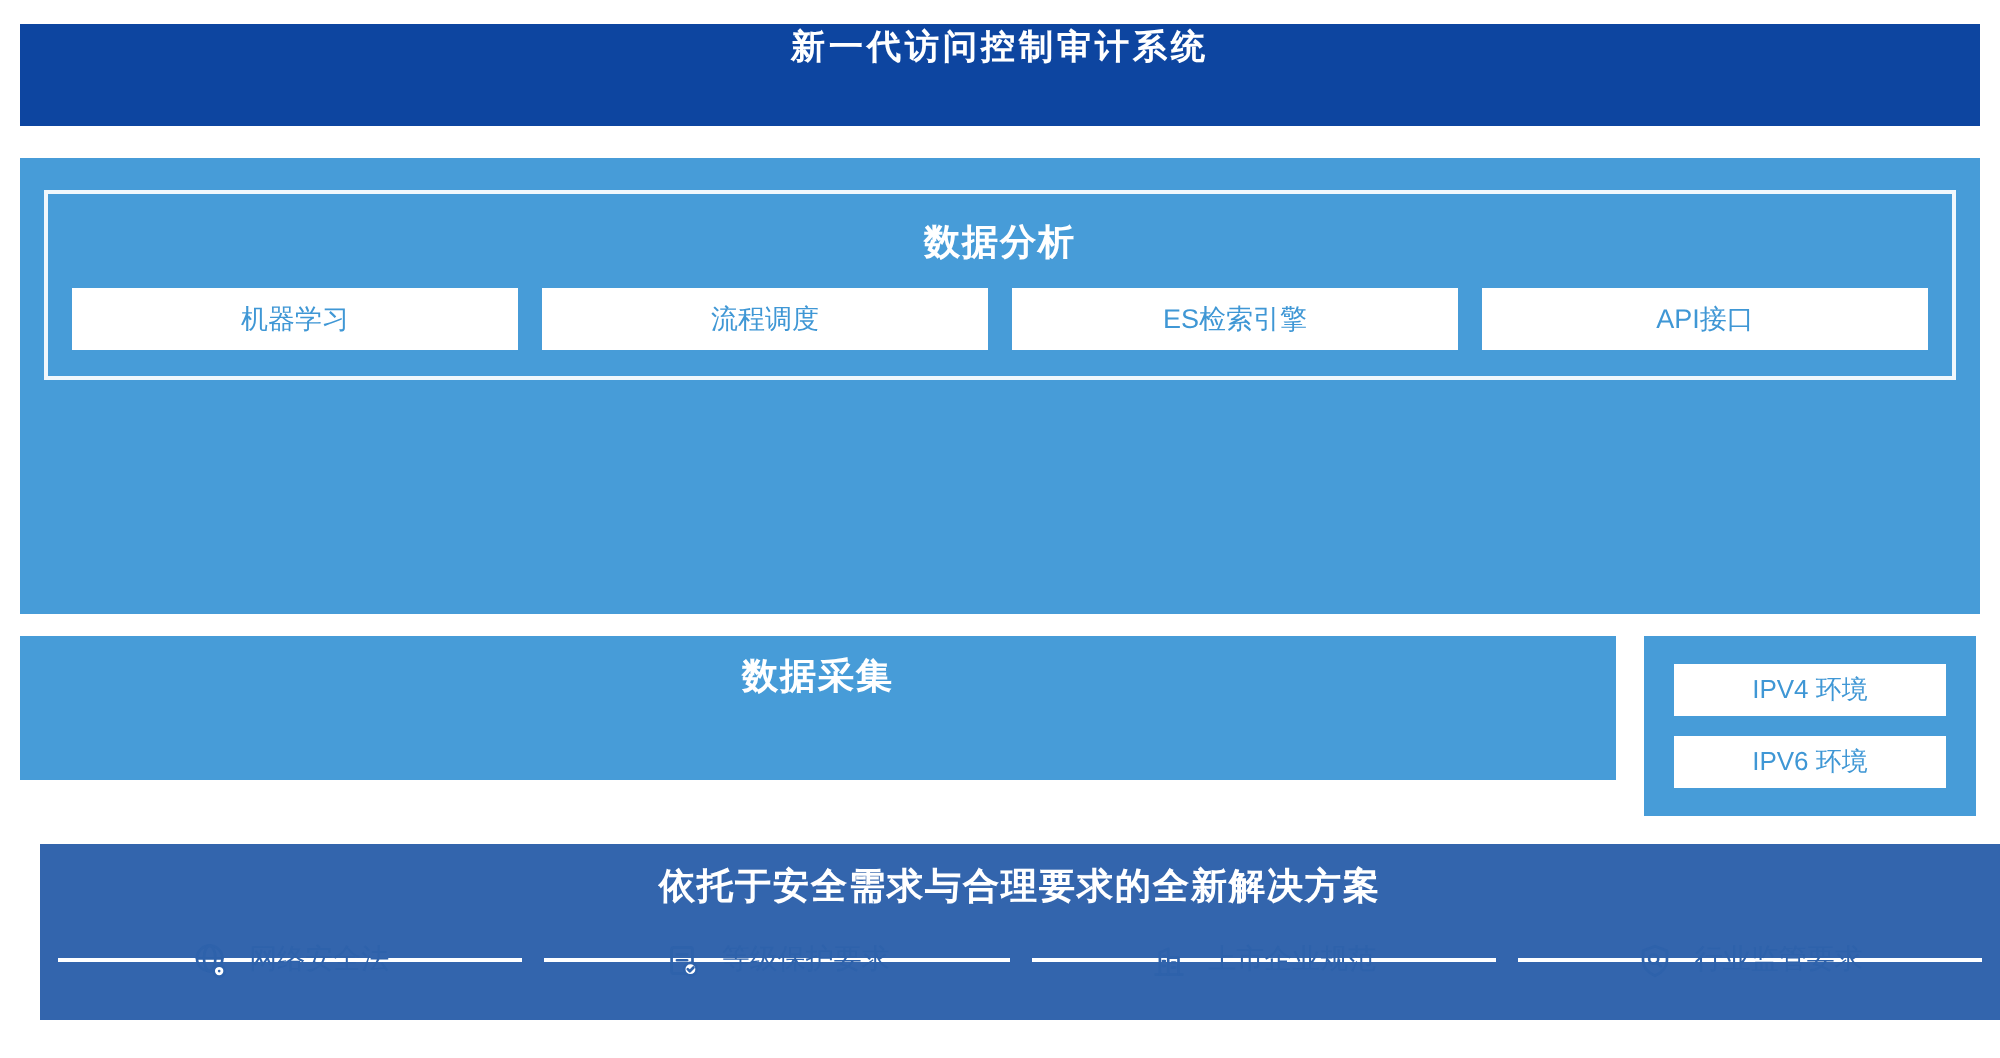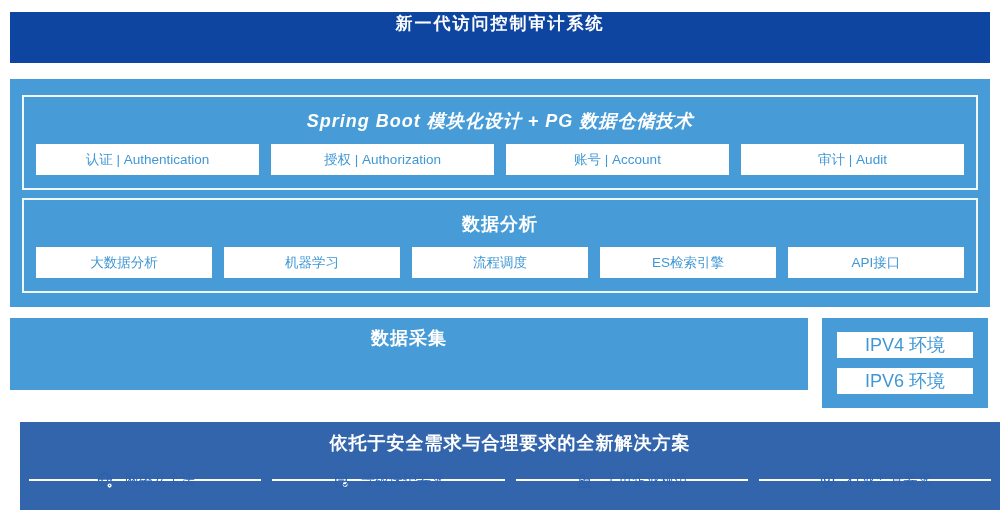--- a/index.html
+++ b/index.html
@@ -52,21 +52,21 @@
   .collect .layer-title{
     height:40px;flex:0 0 40px;display:flex;align-items:center;justify-content:center;
     color:#fff;font-size:18px;font-weight:bold;letter-spacing:1px;
   }
   .collect .box-row{padding:0 18px;gap:14px;height:32px;flex:0 0 32px;}
   .env{
     position:absolute;left:822px;top:318px;width:166px;height:90px;
     background:var(--layer-bg);
     padding:14px 15px;display:flex;flex-direction:column;gap:10px;
   }
-  .env .wbox{flex:1;font-size:18px;}
+  .env .wbox{flex:1;font-size:13px;}
   .solution{
     position:absolute;left:20px;top:422px;width:980px;height:88px;
     background:var(--solution-bg);
     display:flex;flex-direction:column;
   }
   .solution .layer-title{
     height:41px;flex:0 0 41px;display:flex;align-items:center;justify-content:center;
     color:#fff;font-size:18px;font-weight:bold;letter-spacing:1px;
   }
   .solution .box-row{padding:16px 9px;gap:11px;height:34px;flex:0 0 34px;}
@@ -79,34 +79,24 @@
 </style>
 </head>
 <body>
 
 <div class="banner">
   <span>新一代访问控制审计系统</span>
 </div>
 
 <div class="platform">
 
-  <div class="panel">
-    <div class="panel-title italic">Spring Boot 模块化设计 + PG 数据仓储技术</div>
-    <div class="box-row">
-      <div class="wbox">认证 | Authentication</div>
-      <div class="wbox">授权 | Authorization</div>
-      <div class="wbox">账号 | Account</div>
-      <div class="wbox">审计 | Audit</div>
-    </div>
-  </div>
 
   <div class="panel">
     <div class="panel-title">数据分析</div>
     <div class="box-row">
-      <div class="wbox">大数据分析</div>
       <div class="wbox">机器学习</div>
       <div class="wbox">流程调度</div>
       <div class="wbox">ES检索引擎</div>
       <div class="wbox">API接口</div>
     </div>
   </div>
 
 </div>
 
 <div class="collect">

